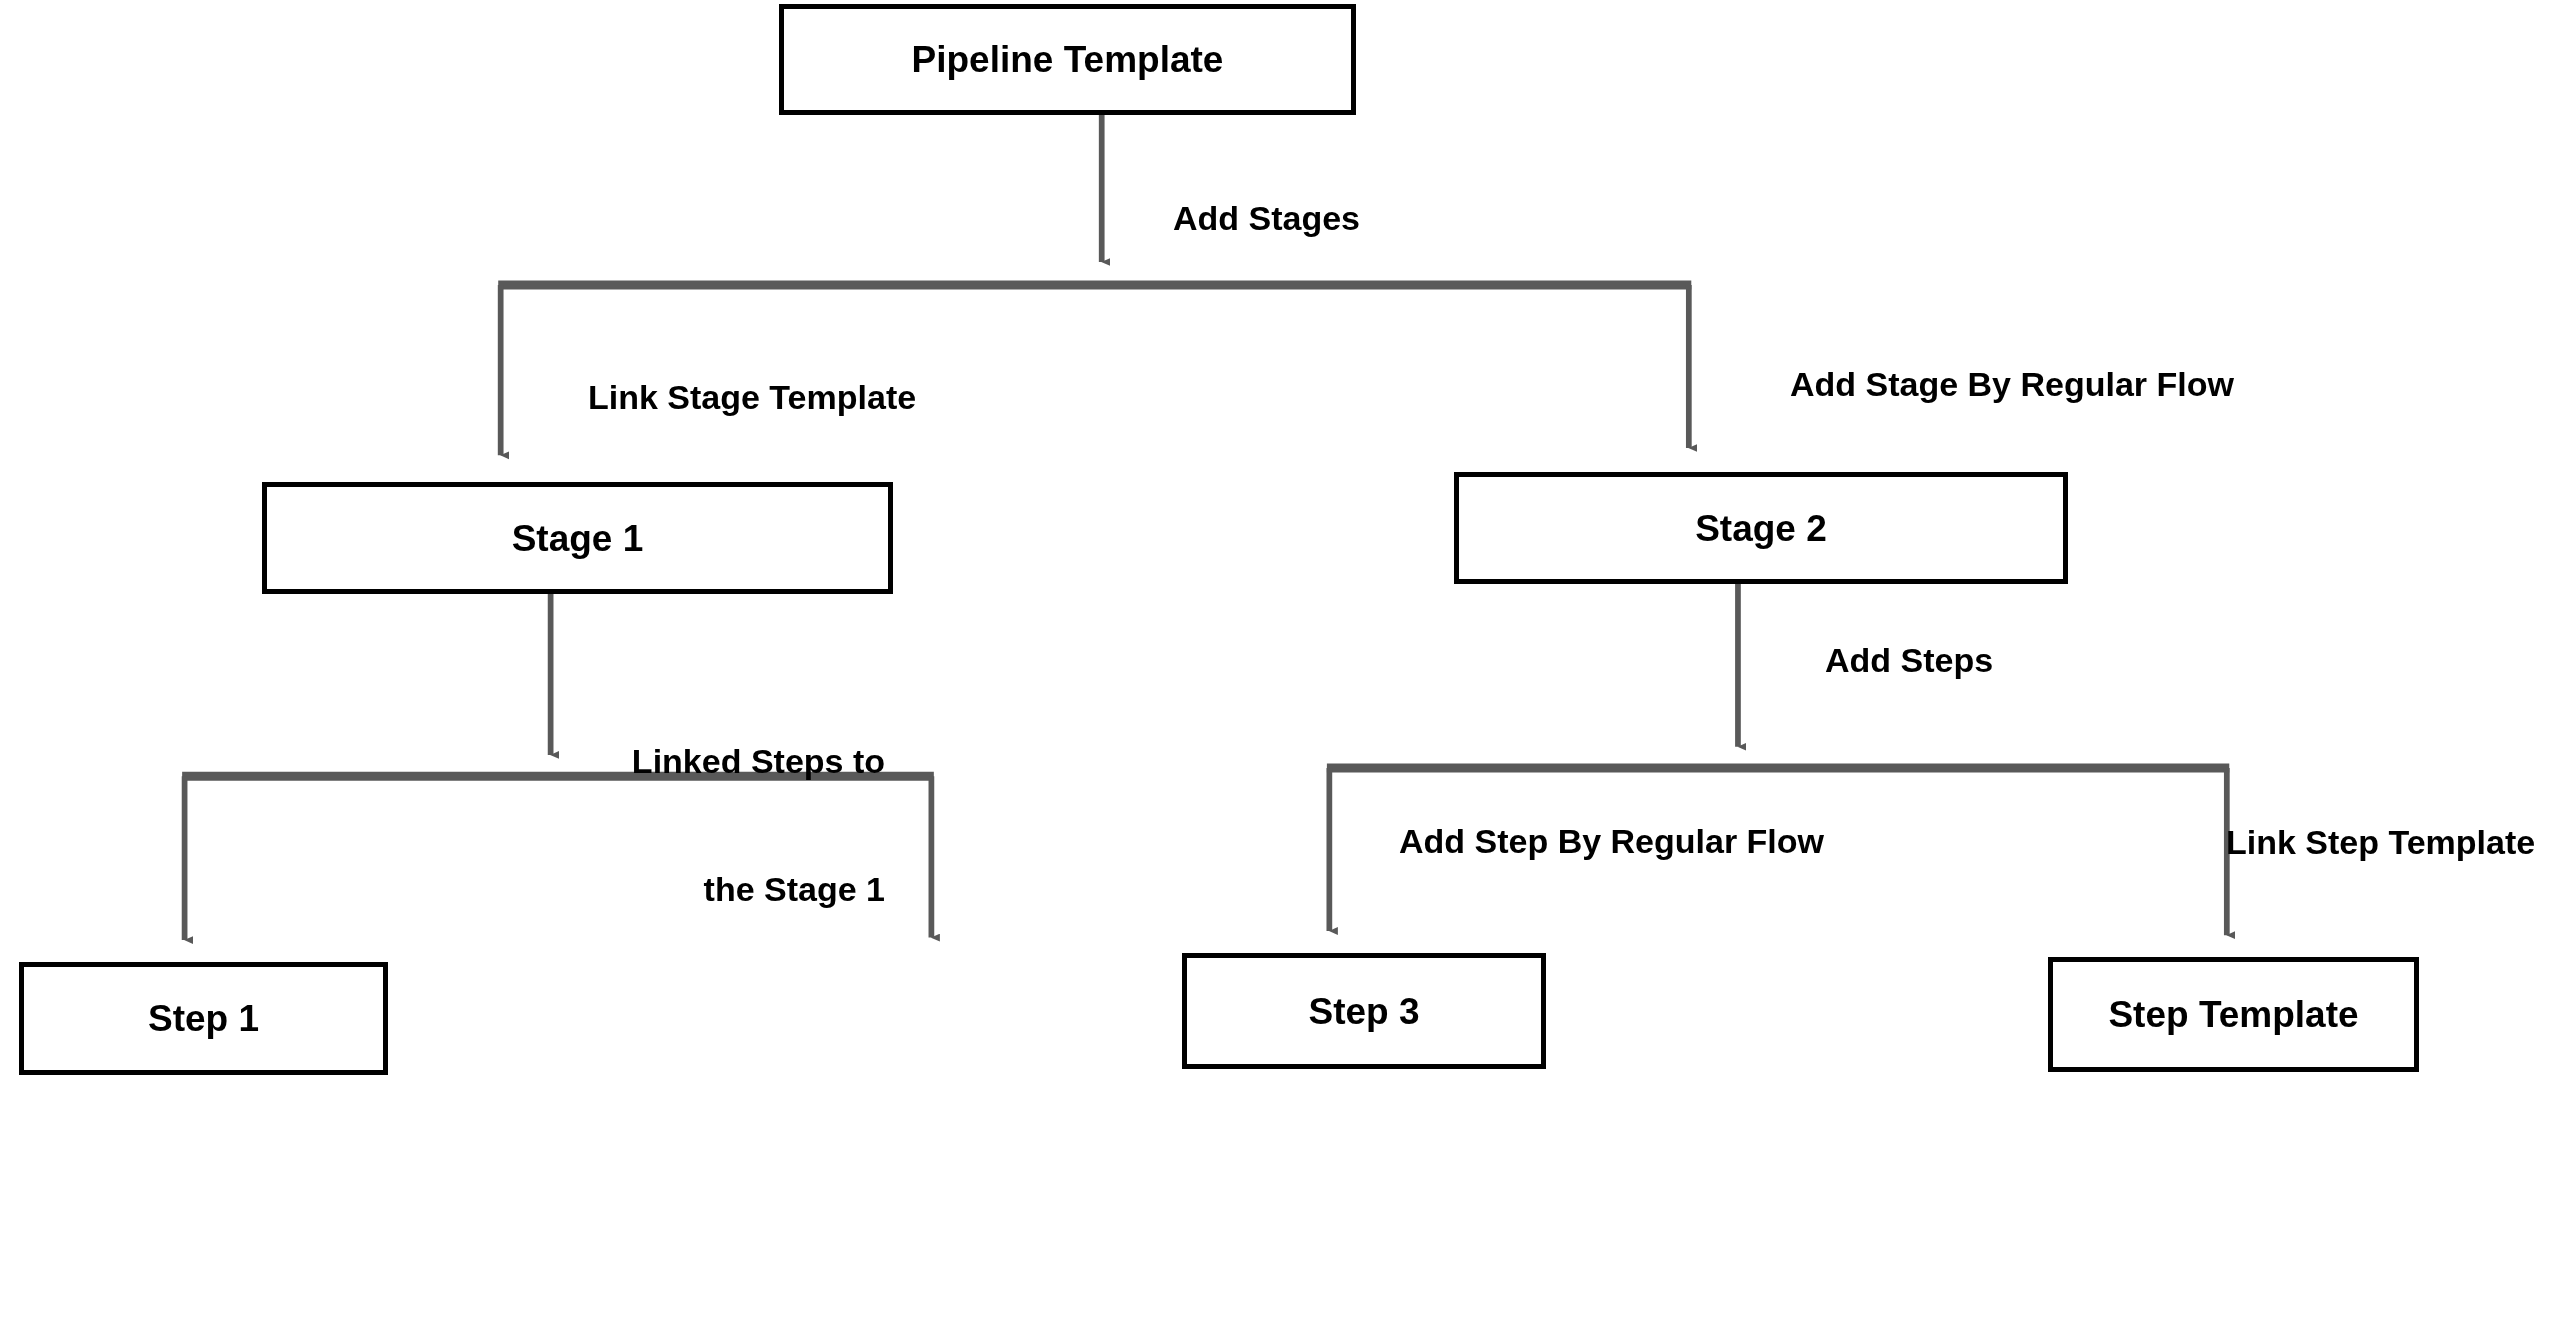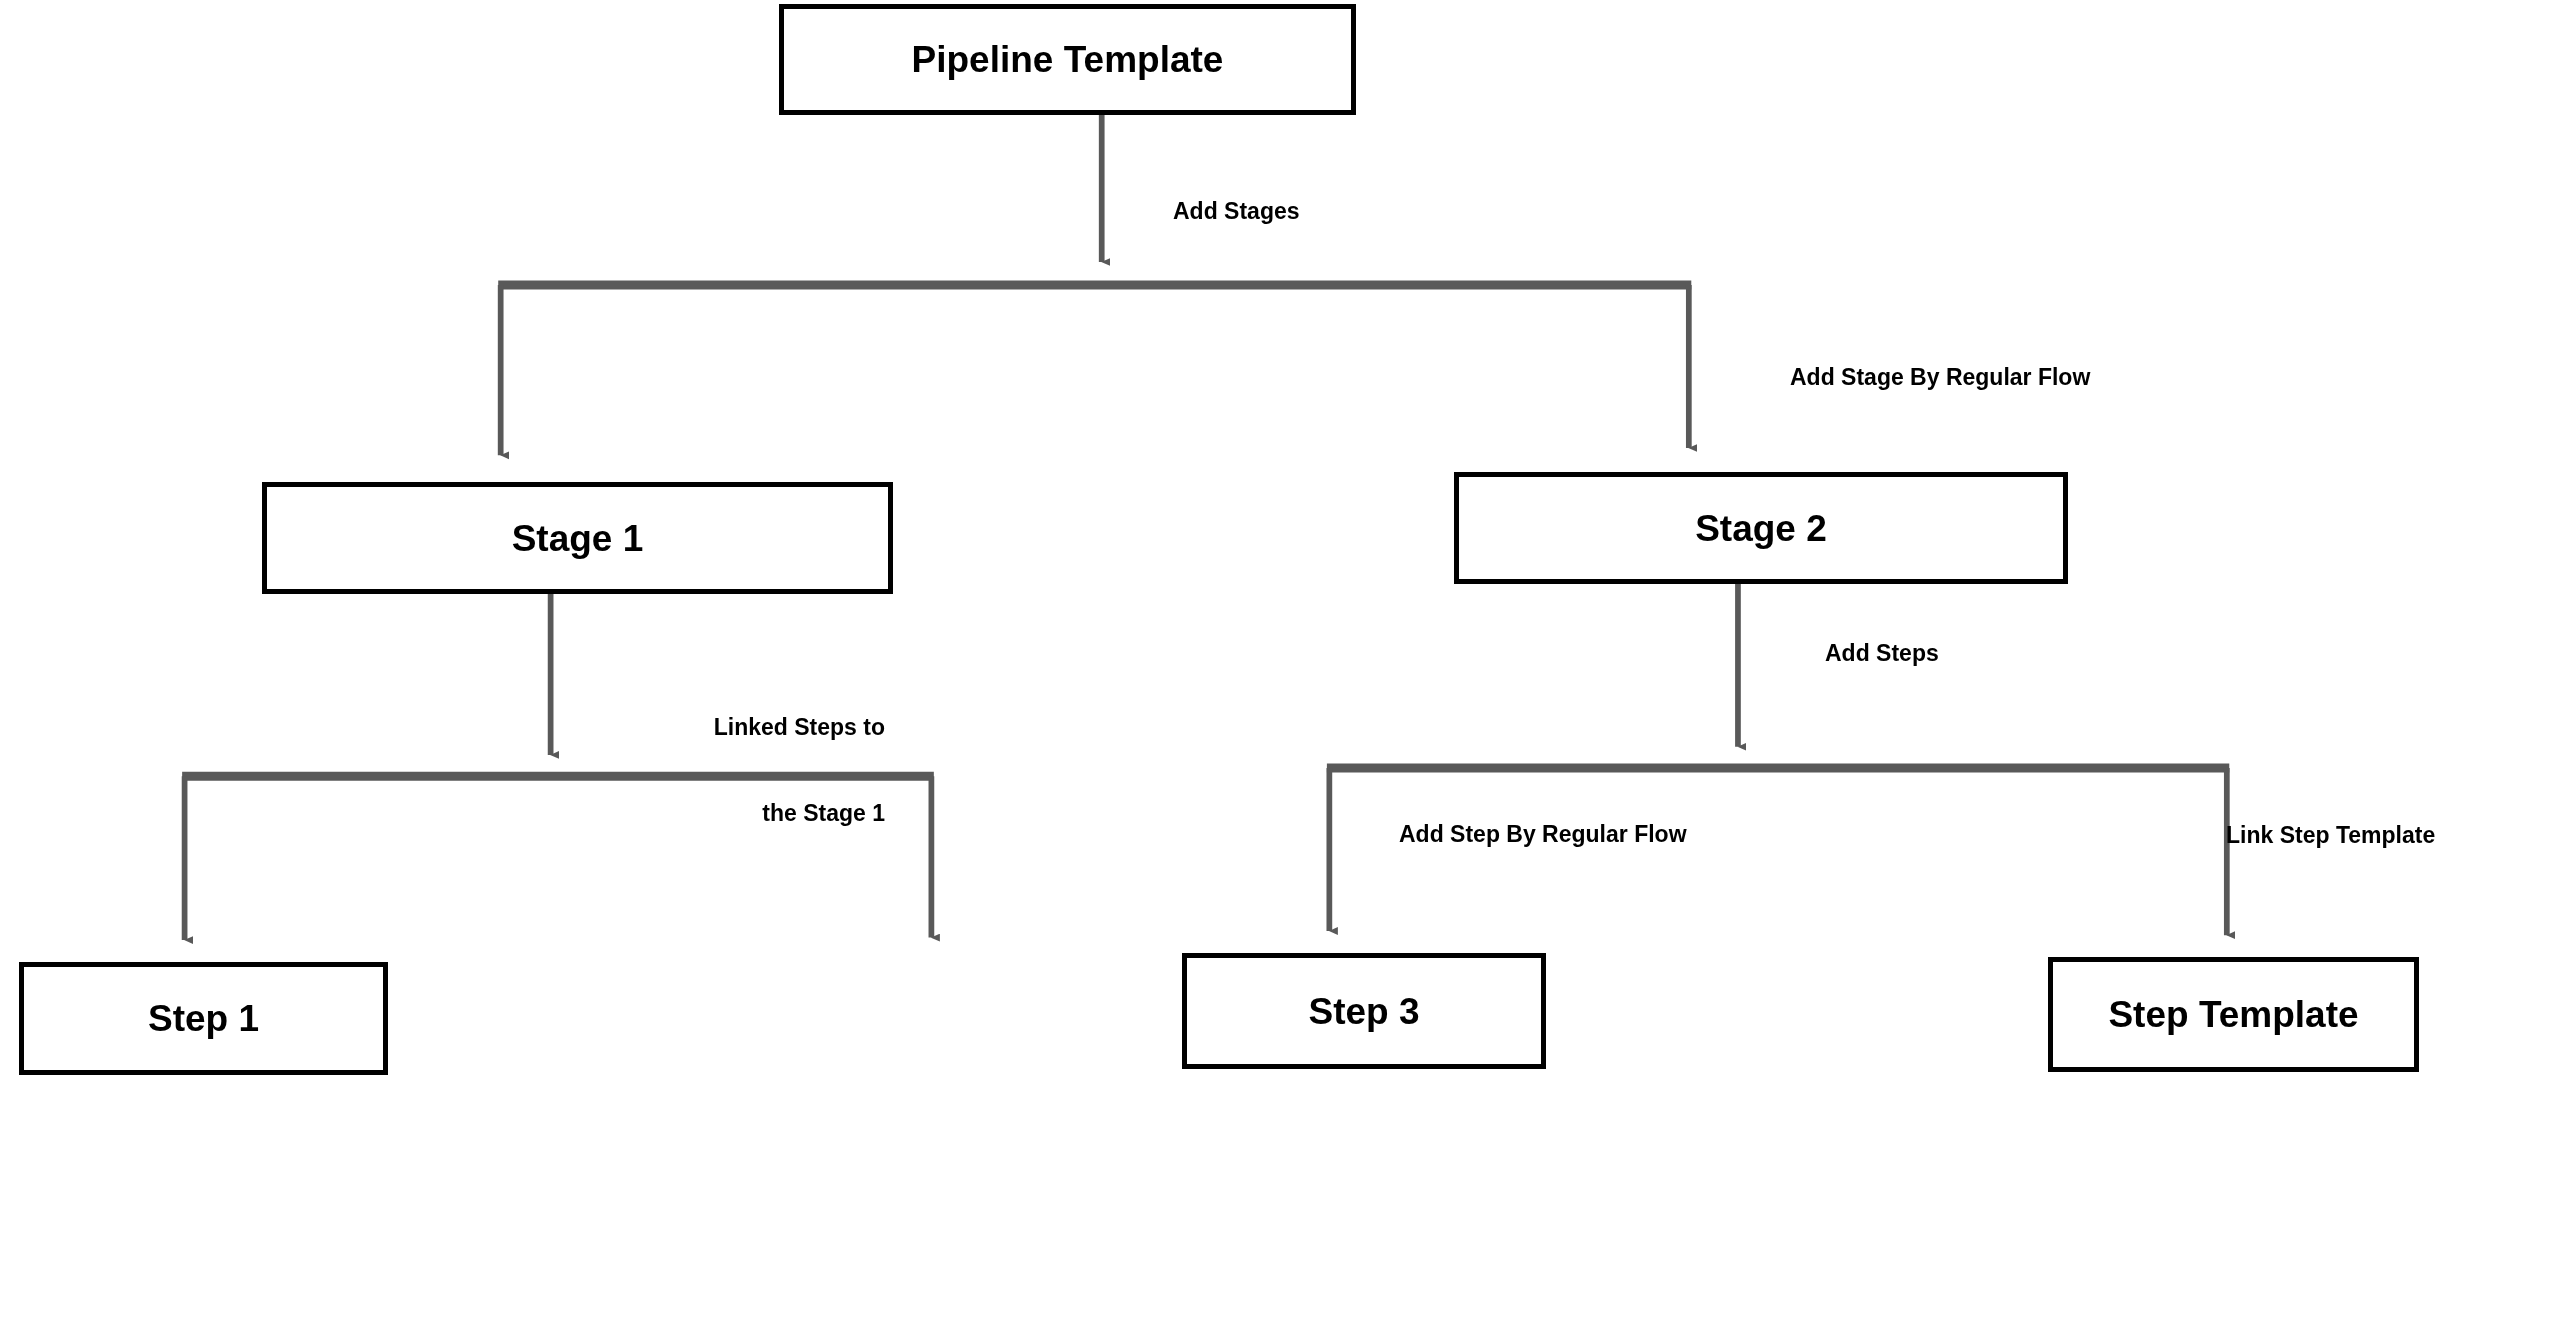--- a/index.html
+++ b/index.html
@@ -41,21 +41,21 @@
     font-size: 37px;
     color: #000000;
     line-height: 1;
     white-space: nowrap;
     letter-spacing: 0px;
   }
   .edge-label {
     position: absolute;
     font-family: "Liberation Sans", sans-serif;
     font-weight: bold;
-    font-size: 23px;
+    font-size: 34px;
     color: #000000;
     line-height: 1.25;
     white-space: pre;
     z-index: 6;
   }
   .edge-label.align-right {
     text-align: right;
   }
 </style>
 </head>
@@ -115,20 +115,21 @@
   <div class="node-box" style="left:1182px; top:953px; width:364px; height:116px;">
     <span class="node-label">Step 3</span>
   </div>
 
   <div class="node-box" style="left:2048px; top:957px; width:371px; height:115px;">
     <span class="node-label">Step Template</span>
   </div>
 
   <div class="edge-label" style="left:1173px; top:197px;">Add Stages</div>
 
+  <div class="edge-label" style="left:588px; top:376px;">Link Stage Template</div>
 
   <div class="edge-label" style="left:1790px; top:363px;">Add Stage By Regular Flow</div>
 
   <div class="edge-label align-right" style="left:549px; top:655px; width:336px;">
     <div>Linked Steps to</div>
     <div>the Stage 1</div>
   </div>
 
   <div class="edge-label" style="left:1825px; top:639px;">Add Steps</div>
 

